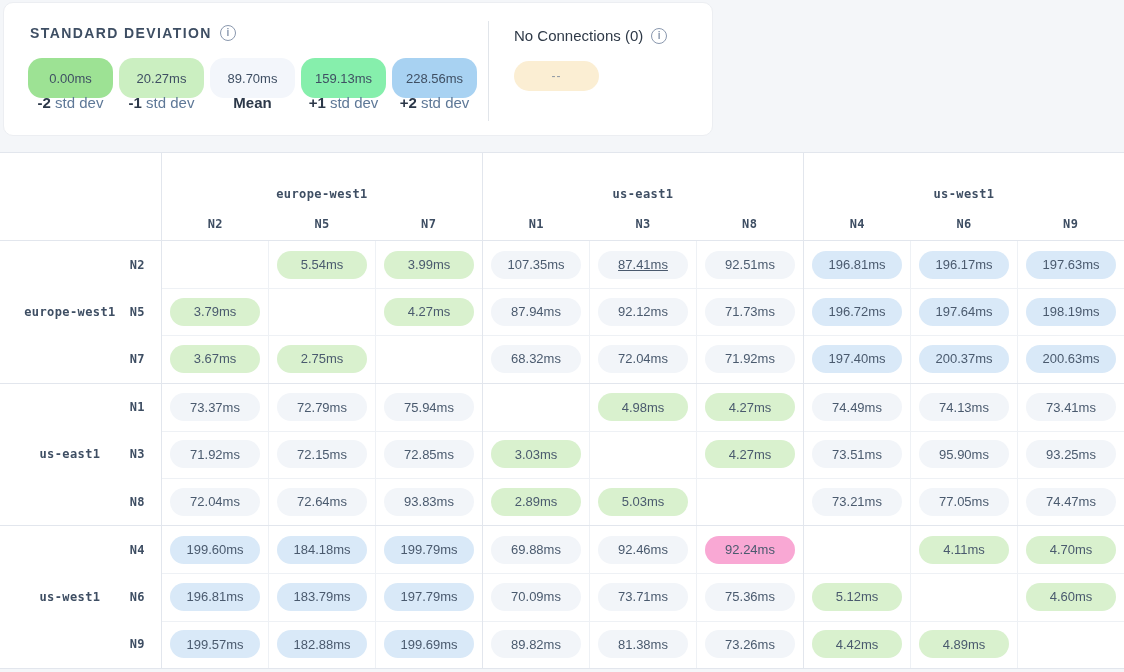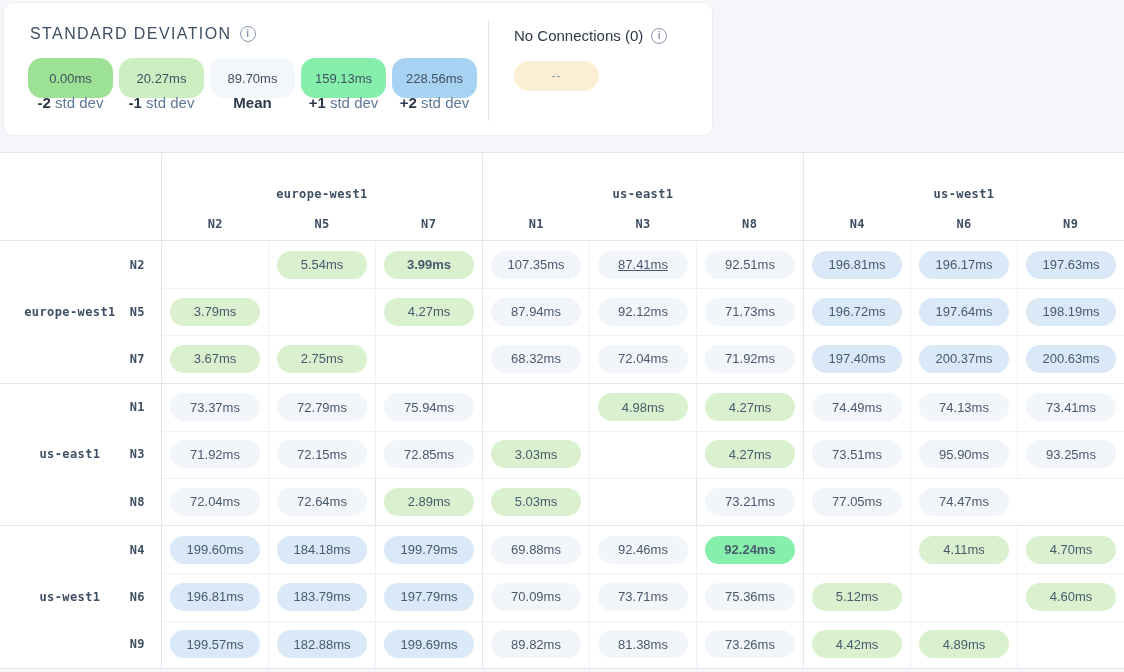--- a/index.html
+++ b/index.html
@@ -20,21 +20,21 @@
   }
   
   .header-card{
     position:absolute;left:3px;top:2px;width:710px;height:134px;
     background:#ffffff;border:1px solid #eceef2;border-radius:10px;
   }
   .legend-title-row{
     position:absolute;left:26px;top:22px;display:flex;align-items:center;gap:8px;
   }
   .legend-title{
-    font-size:16px;font-weight:normal;letter-spacing:1.4px;color:var(--ink-slate);
+    font-size:14px;font-weight:bold;letter-spacing:1.4px;color:var(--ink-slate);
   }
   .info-icon{
     width:16px;height:16px;border:1.2px solid #8a98ae;border-radius:50%;
     color:#8a98ae;font-size:10px;line-height:13px;text-align:center;
     display:inline-block;font-weight:bold;cursor:pointer;
   }
   .legend-pills{
     position:absolute;left:24px;top:55px;display:flex;gap:6px;
   }
   .legend-pill{
@@ -171,21 +171,21 @@
   <div class="row-group">
         <div class="row-region mono-label">europe-west1</div>
         <div class="m-row">
           <div class="row-label mono-label">N2</div>
           <div class="cells">
             <div class="cell b-strong"></div>
             <div class="cell b-light">
               <span class="pill" style="background: rgb(217, 241, 206);">5.54ms</span>
             </div>
             <div class="cell b-light">
-              <span class="pill" style="background: rgb(217, 241, 206); font-weight: bold;">3.99ms</span>
+              <span class="pill" style="background: rgb(217, 241, 206);">3.99ms</span>
             </div>
             <div class="cell b-strong">
               <span class="pill" style="background: rgb(242, 245, 249);">107.35ms</span>
             </div>
             <div class="cell b-light">
               <span class="pill" style="background: rgb(242, 245, 249); text-decoration: underline;">87.41ms</span>
             </div>
             <div class="cell b-light">
               <span class="pill" style="background: rgb(242, 245, 249);">92.51ms</span>
             </div>
@@ -325,20 +325,23 @@
         </div>
         <div class="m-row">
           <div class="row-label mono-label">N8</div>
           <div class="cells">
             <div class="cell b-strong">
               <span class="pill" style="background: rgb(242, 245, 249);">72.04ms</span>
             </div>
             <div class="cell b-light">
               <span class="pill" style="background: rgb(242, 245, 249);">72.64ms</span>
             </div>
+            <div class="cell b-light">
+              <span class="pill" style="background: rgb(242, 245, 249);">93.83ms</span>
+            </div>
             <div class="cell b-strong">
               <span class="pill" style="background: rgb(217, 241, 206);">2.89ms</span>
             </div>
             <div class="cell b-light">
               <span class="pill" style="background: rgb(217, 241, 206);">5.03ms</span>
             </div>
             <div class="cell b-light"></div>
             <div class="cell b-strong">
               <span class="pill" style="background: rgb(242, 245, 249);">73.21ms</span>
             </div>
@@ -365,21 +368,21 @@
             <div class="cell b-light">
               <span class="pill" style="background: rgb(217, 233, 248);">199.79ms</span>
             </div>
             <div class="cell b-strong">
               <span class="pill" style="background: rgb(242, 245, 249);">69.88ms</span>
             </div>
             <div class="cell b-light">
               <span class="pill" style="background: rgb(242, 245, 249);">92.46ms</span>
             </div>
             <div class="cell b-light">
-              <span class="pill" style="background: #86efac; font-weight: bold;">92.24ms</span>
+              <span class="pill" style="background: #f9a8d4;">92.24ms</span>
             </div>
             <div class="cell b-strong"></div>
             <div class="cell b-light">
               <span class="pill" style="background: rgb(217, 241, 206);">4.11ms</span>
             </div>
             <div class="cell b-light">
               <span class="pill" style="background: rgb(217, 241, 206);">4.70ms</span>
             </div>
           </div>
         </div>

